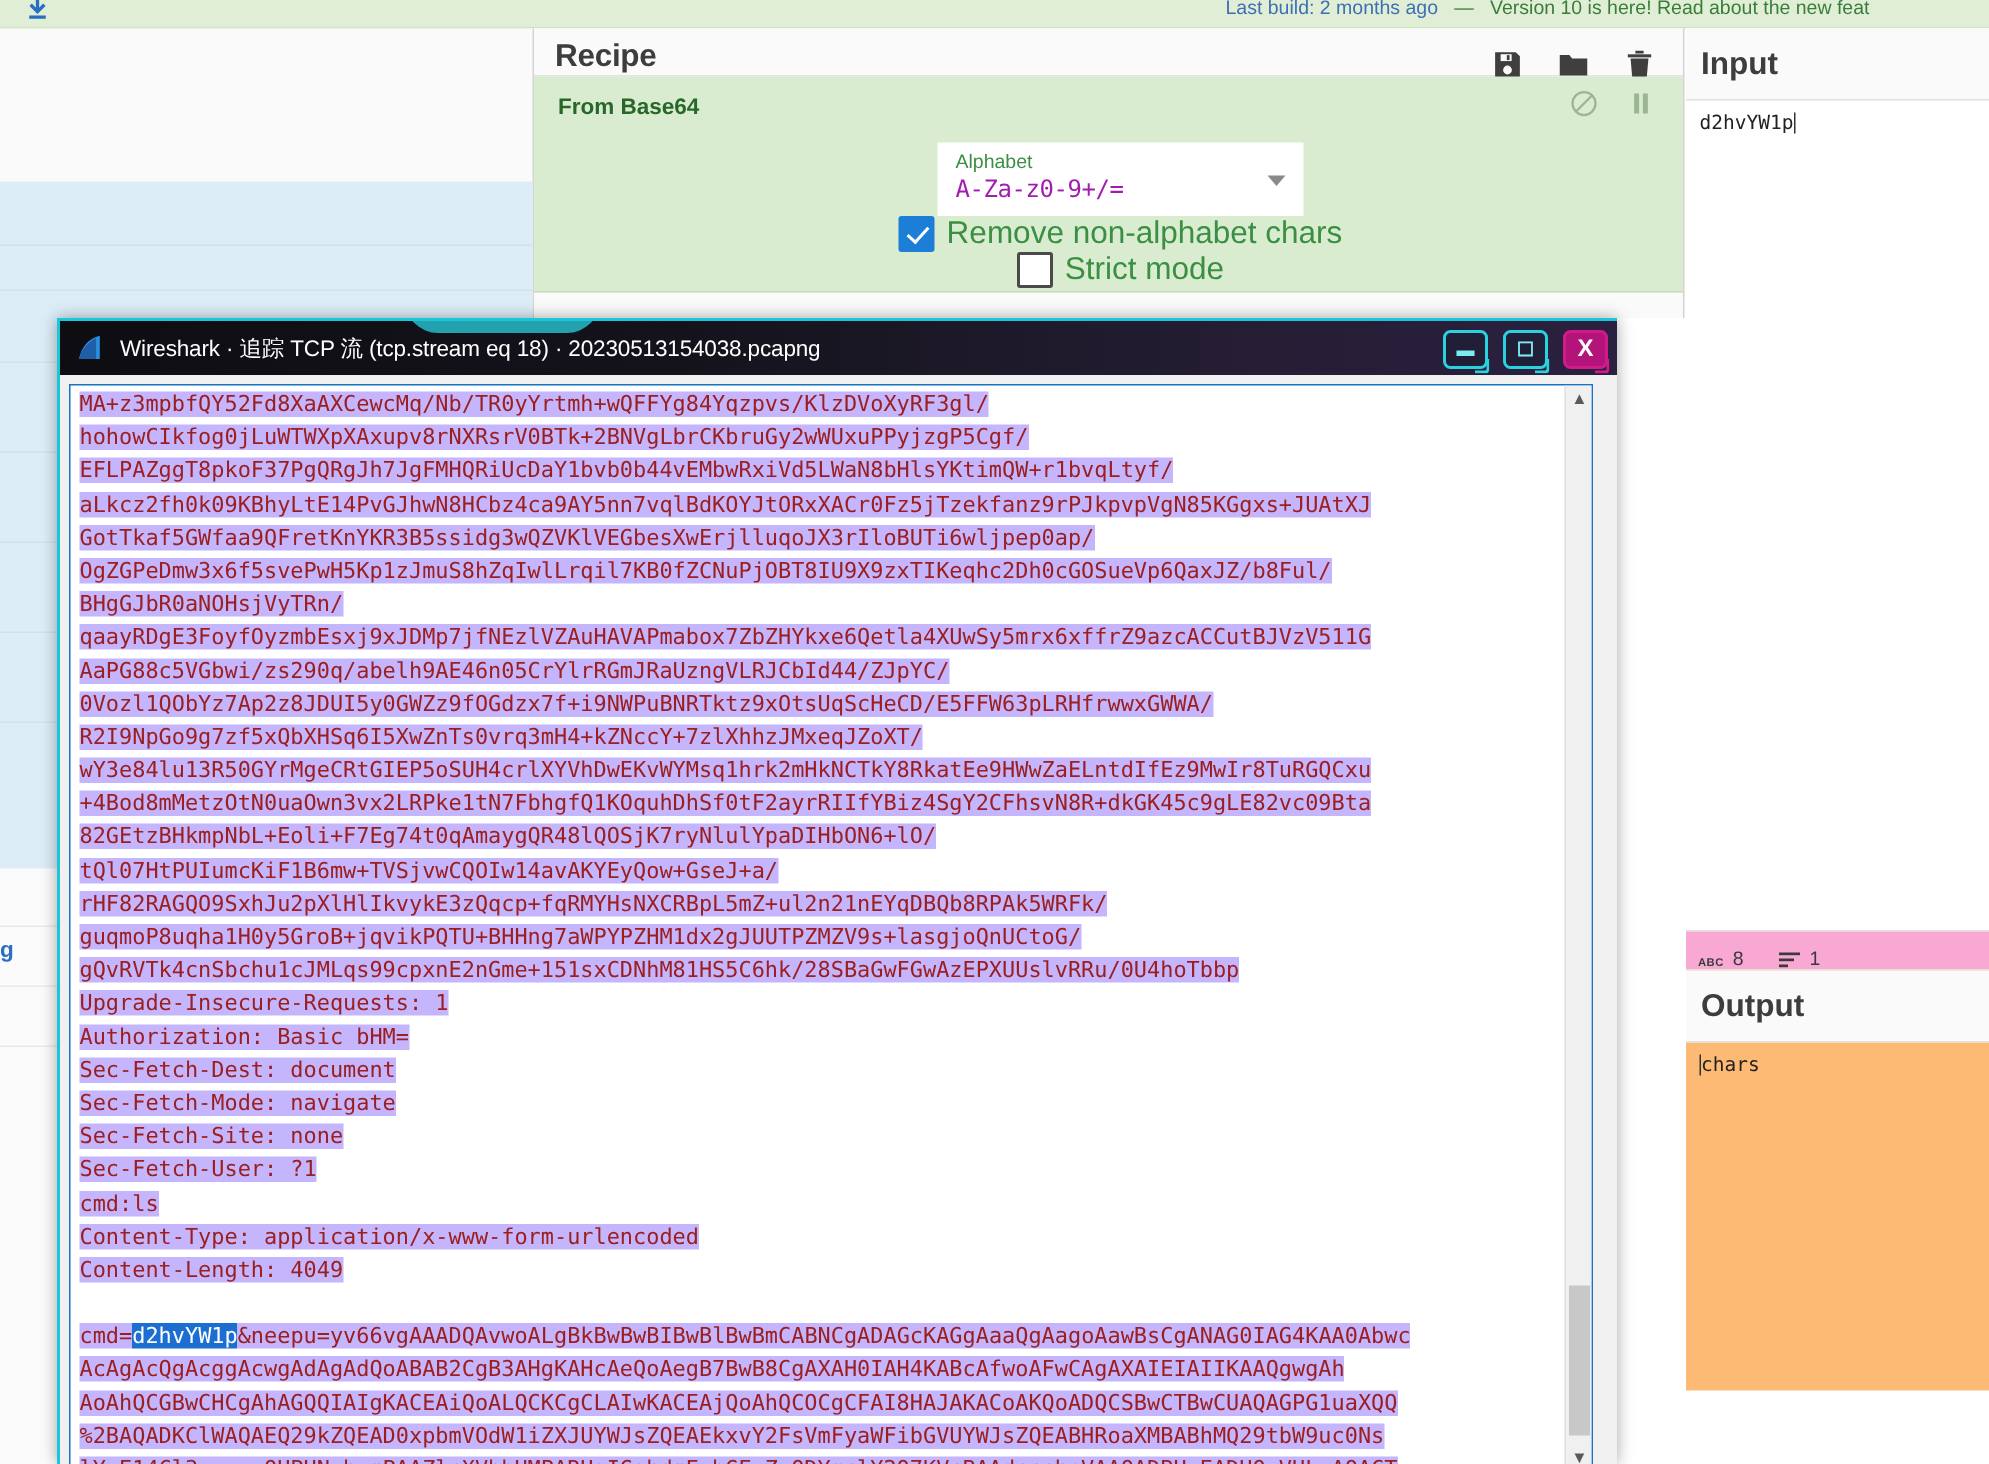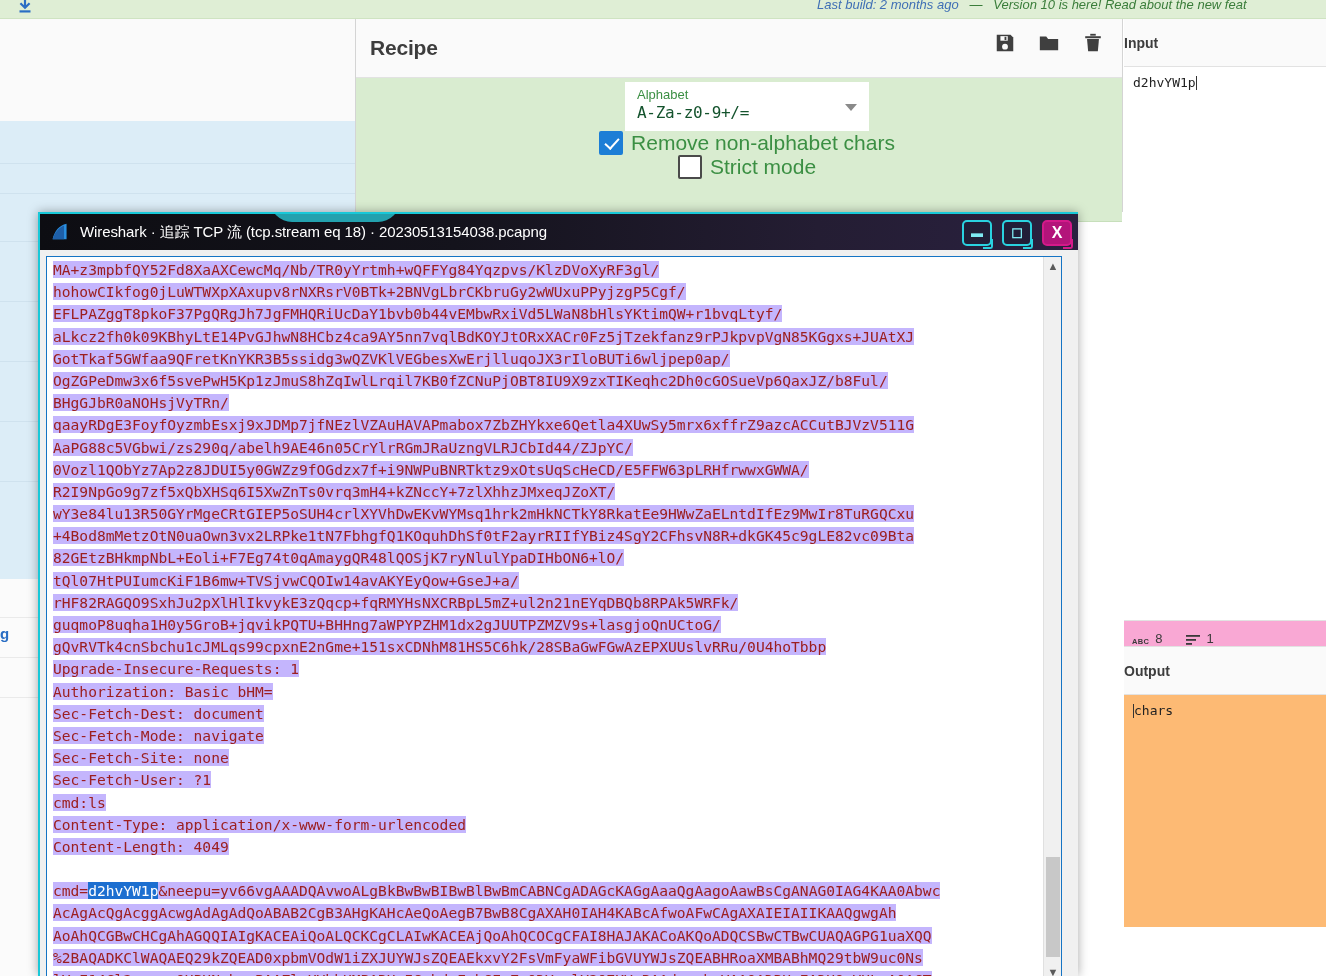--- a/index.html
+++ b/index.html
@@ -20,21 +20,20 @@
     overflow: hidden;
   }
 
   
   .cc-banner {
     position: absolute; left: 0; top: 0;
     width: 1326px; height: 19px;
     background: #dfeed5;
     border-bottom: 1px solid #cfe3c2;
     overflow: hidden;
-    font-style: italic;
   }
   .cc-banner-text {
     position: absolute;
     left: 817px; top: -3px;
     font-size: 13px;
     color: #3a7d3a;
     white-space: nowrap;
   }
   .cc-banner-text .lnk { color: #3f6fb5; }
   .cc-banner-arrow {
@@ -75,24 +74,24 @@
 
   
   .recipe-pane {
     position: absolute; left: 356px; top: 19px;
     width: 767px; height: 193px;
     background: #fafafa;
     border-right: 1px solid #d4d4d4;
   }
   .recipe-title-bar {
     position: relative;
-    height: 59px;
+    height: 32px;
     background: #fafafa;
     border-bottom: 1px solid #e2e2e2;
-    display: flex; align-items: center;
+    display: flex; align-items: flex-end;
   }
   .recipe-title {
     margin-left: 14px;
     font-size: 21px; font-weight: bold; color: #3d3d3d;
     letter-spacing: -0.2px;
   }
   .recipe-icons {
     position: absolute; right: 18px; top: 0; height: 48px;
     display: flex; align-items: center; gap: 22px;
   }
@@ -128,21 +127,21 @@
     position: relative;
     width: 244px; height: 49px;
     background: #ffffff;
     border-bottom: 0;
     padding: 5px 28px 0 12px;
   }
   .arg-label {
     font-size: 13px; color: #3b8f43; line-height: 15px;
   }
   .arg-value {
-    font-size: 16px; color: #14532d;
+    font-size: 16px; color: #a21caf;
     font-family: "DejaVu Sans Mono", monospace;
     line-height: 22px;
     letter-spacing: -0.3px;
   }
   .arg-caret {
     position: absolute; right: 12px; top: 22px;
     width: 0; height: 0;
     border-left: 6px solid transparent;
     border-right: 6px solid transparent;
     border-top: 7px solid #8a8a8a;
@@ -184,21 +183,22 @@
     width: 202px; height: 957px;
     background: #ffffff;
   }
   .io-title-bar {
     height: 48px;
     background: #fafafa;
     border-bottom: 1px solid #e2e2e2;
     display: flex; align-items: center;
   }
   .io-title {
-    font-size: 14px; font-weight: bold; color: #3d3d3d;
+    margin-left: 10px;
+    font-size: 21px; font-weight: bold; color: #3d3d3d;
   }
   .io-text {
     padding: 8px 0 0 9px;
     font-family: "DejaVu Sans Mono", monospace;
     font-size: 13px;
     color: #222;
     white-space: pre;
     position: relative;
   }
   .caret-bar {
@@ -400,20 +400,33 @@
         </svg>
         <svg class="ricon" viewBox="0 0 24 24">
           <rect x="9" y="2" width="6" height="2" fill="#3f3f3f"></rect>
           <rect x="3.5" y="4.6" width="17" height="2.2" fill="#3f3f3f"></rect>
           <path d="M5.5 7.6 h13 l-1.2 13.4 h-10.6 z" fill="#3f3f3f"></path>
         </svg>
       </div>
     </div>
 
     <div class="op-block">
+      <div class="op-header">
+        <div class="op-name">From Base64</div>
+        <div class="op-header-icons">
+          <svg class="op-hicon" viewBox="0 0 24 24">
+            <circle cx="12" cy="12" r="9.2" fill="none" stroke="#4a6b3f" stroke-width="1.8"></circle>
+            <path d="M5.6 18.4 L18.4 5.6" stroke="#4a6b3f" stroke-width="1.8"></path>
+          </svg>
+          <svg class="op-hicon" viewBox="0 0 24 24">
+            <rect x="6.5" y="4" width="4" height="16" fill="#4a6b3f"></rect>
+            <rect x="13.5" y="4" width="4" height="16" fill="#4a6b3f"></rect>
+          </svg>
+        </div>
+      </div>
 
       <div class="op-args">
         <div class="arg-field">
           <div class="arg-label">Alphabet</div>
           <div class="arg-value">A-Za-z0-9+/=</div>
           <span class="arg-caret"></span>
         </div>
 
         <div class="chk-wrap">
           <div class="chk-box checked"></div>

